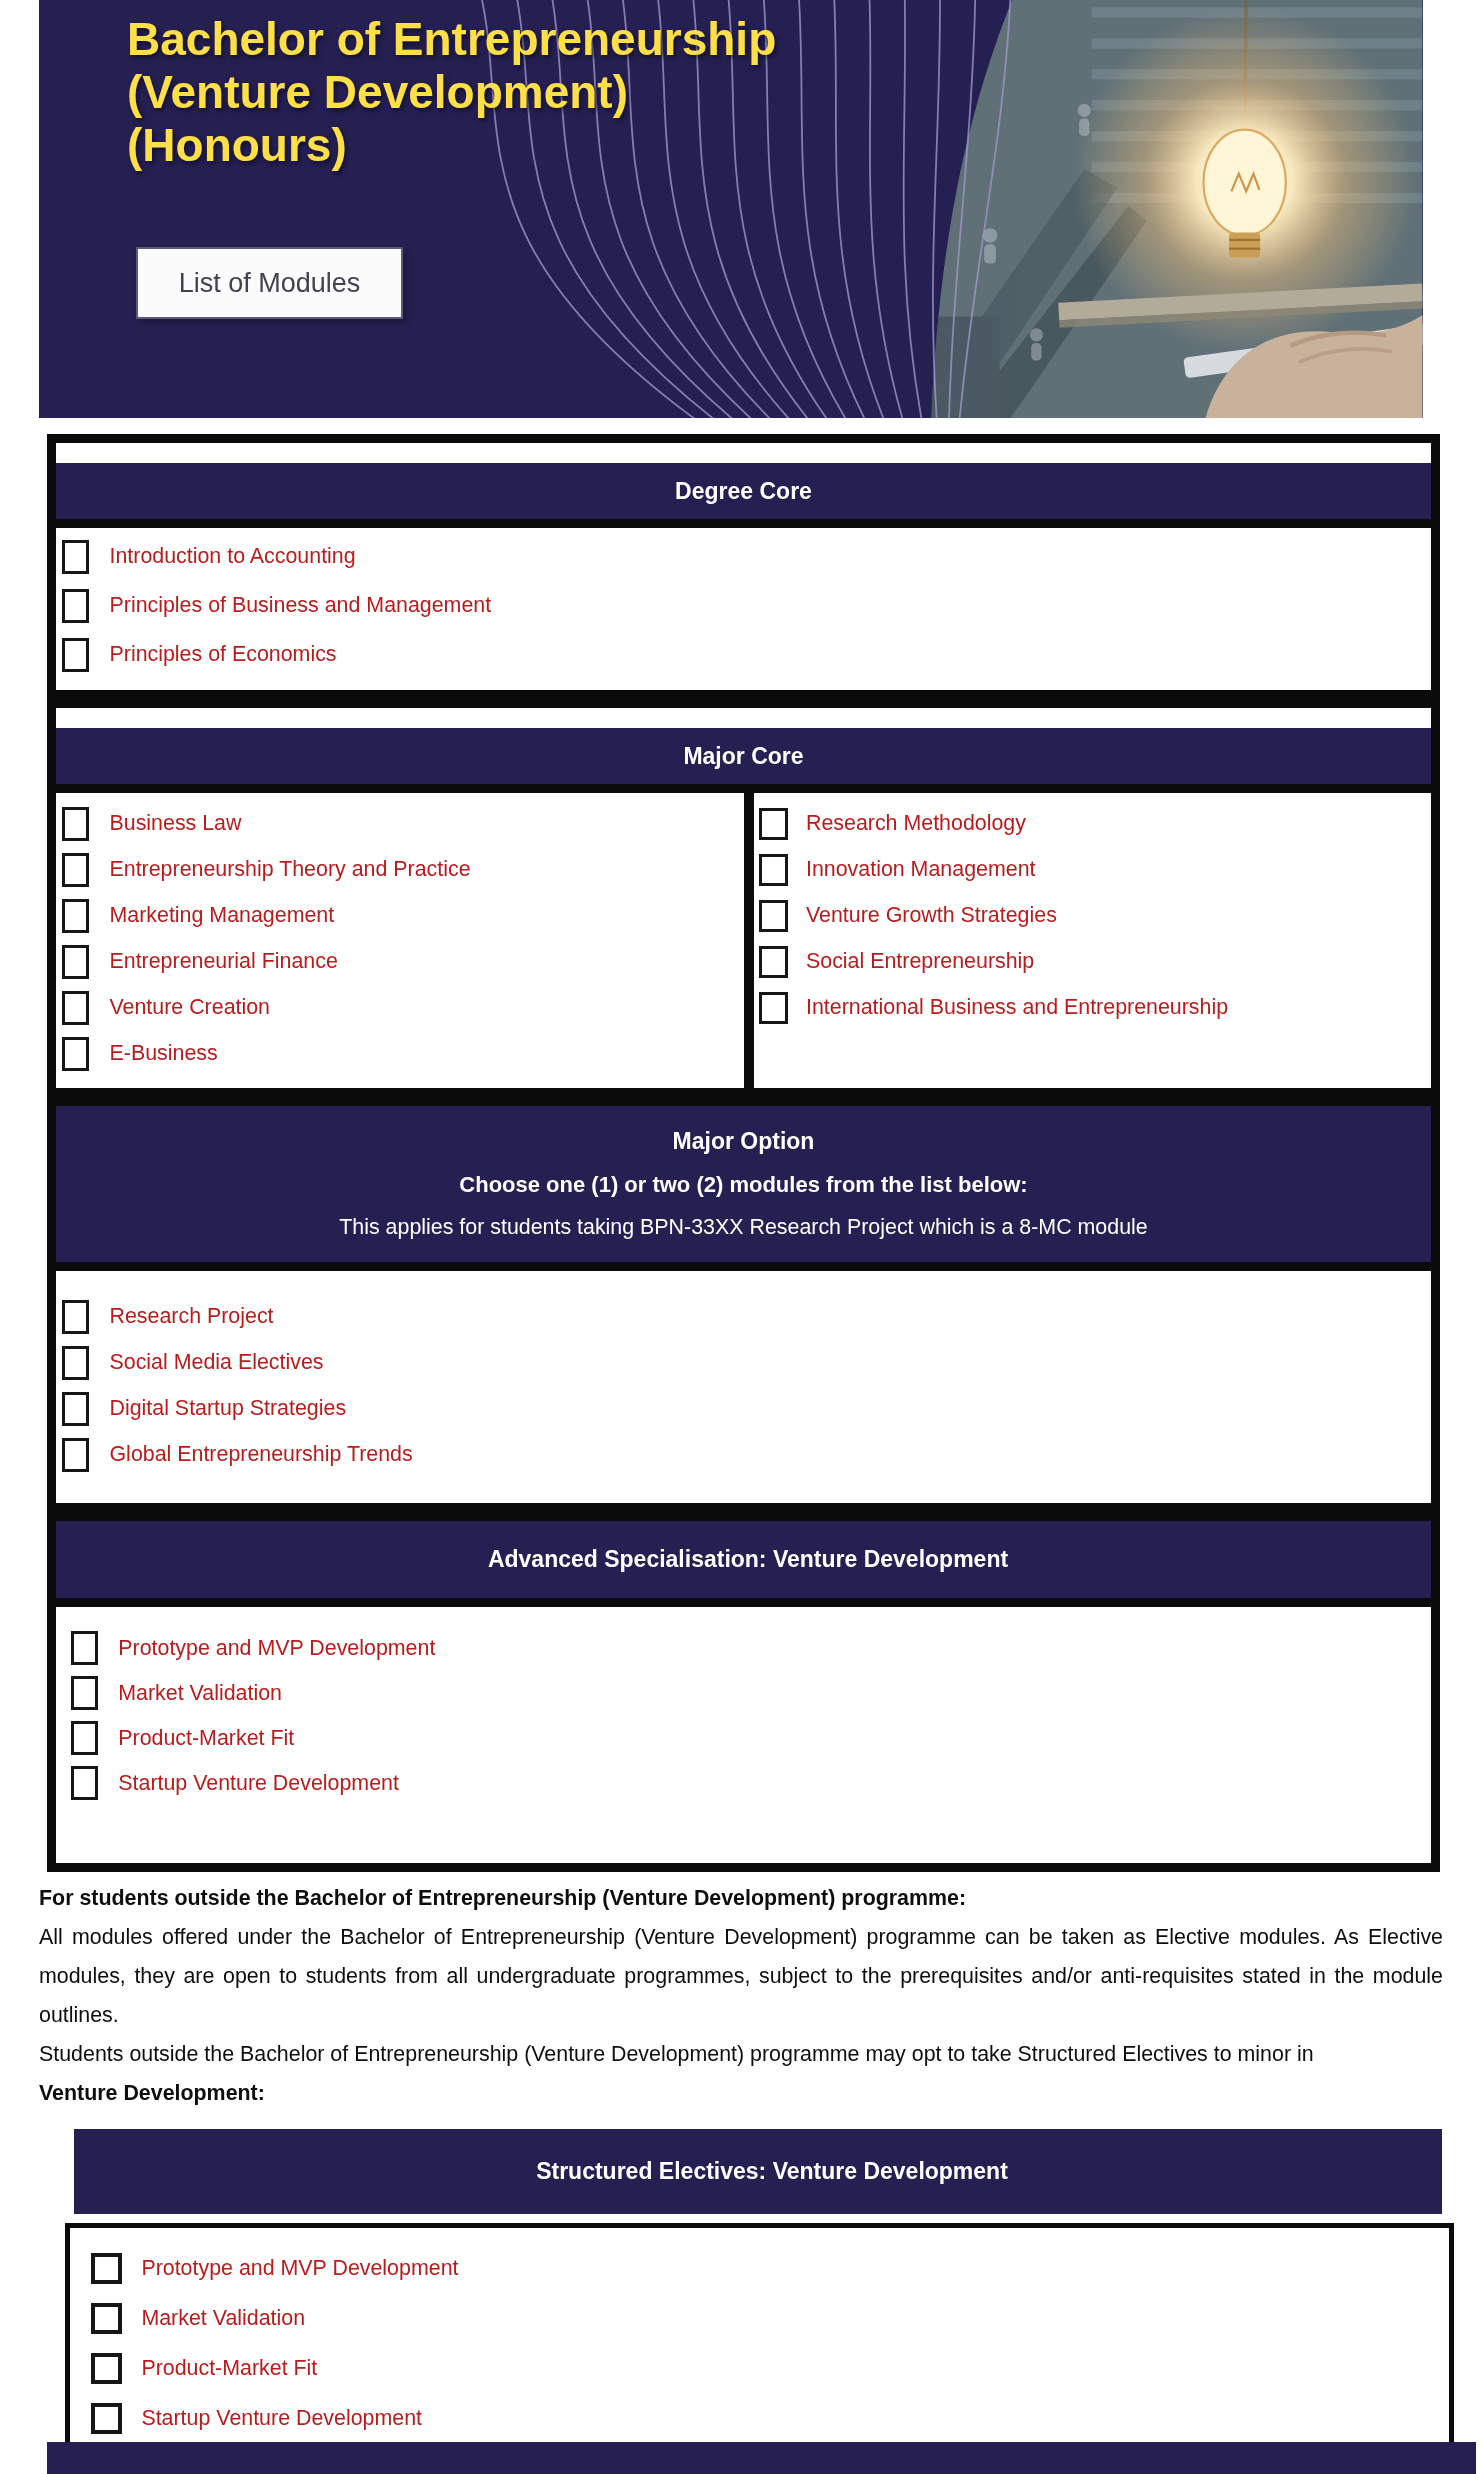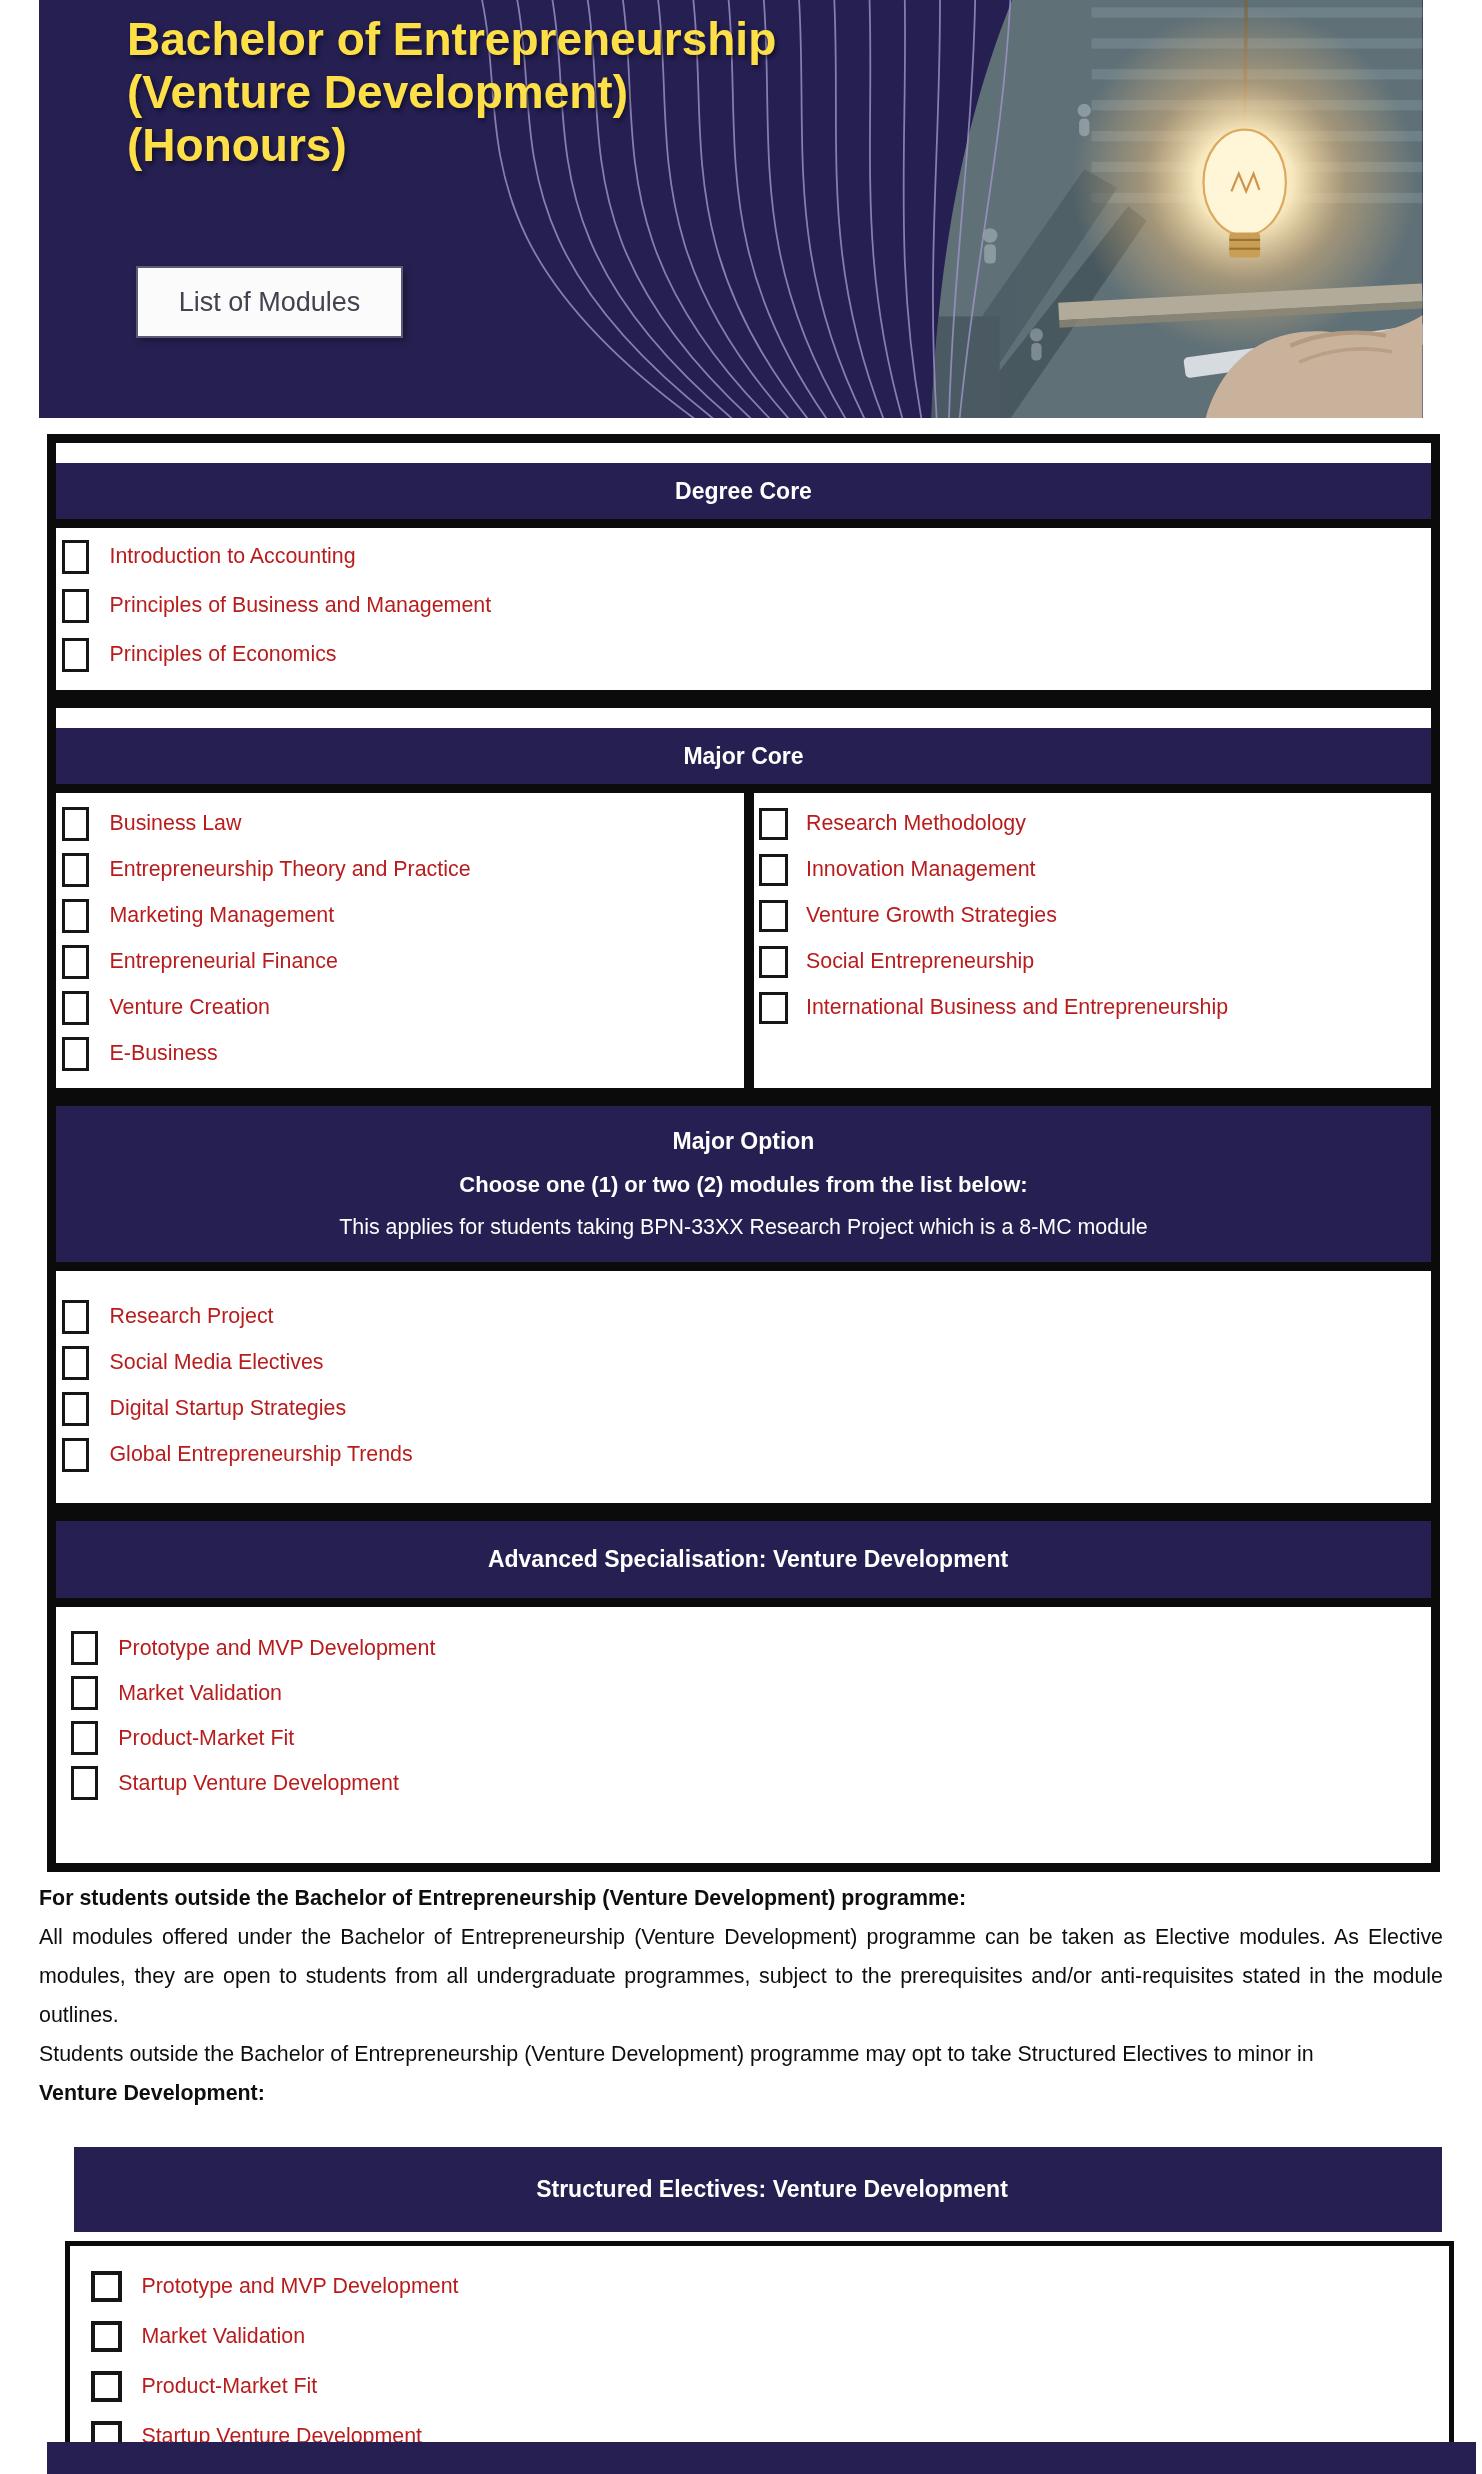--- a/index.html
+++ b/index.html
@@ -14,21 +14,21 @@
   .banner-title{
     position:absolute;left:88px;top:13.3px;color:#fde047;font-weight:bold;
     font-size:46px;line-height:53px;letter-spacing:0px;
     text-shadow:2.2px 2.9px 5.2px rgba(8,6,30,.65);
   }
   .lom-button{
     position:absolute;left:97px;top:247px;width:267px;height:72px;
     background:#fbfbfc;color:#43424e;font-size:27px;font-weight:500;
     display:flex;align-items:center;justify-content:center;
     border:2.2px solid #5d5a77;box-shadow:3.7px 4.4px 7.4px rgba(0,0,0,.35);
-    box-sizing:border-box;cursor:pointer;margin-top:19px;
+    box-sizing:border-box;cursor:pointer;
   }
   
   .secbox{margin-left:47px;width:1393px;box-sizing:border-box;border:9.6px solid #0b0b0b;background:#fff;}
   .sec-top-gap{margin-top:16px;}
   .sec-header{
     background:#262052;color:#fff;font-weight:bold;font-size:23px;
     display:flex;flex-direction:column;align-items:center;justify-content:center;
     border-bottom:9.6px solid #0b0b0b;text-align:center;
   }
   .h-single{height:56px;margin-top:20px;}
@@ -60,21 +60,21 @@
   
   .adv .item{height:45px;padding-left:14.7px;}
   .adv{min-height:237px;padding-top:19px;}
   
   .notes{margin:7.4px 0 0 39px;width:1404px;font-size:21.4px;line-height:39px;color:#0e0e0e;}
   .notes p{margin:0;}
   .notes .just{text-align:justify;}
   .notes .b{font-weight:bold;}
   
   .se-header{
-    margin-left:74px;margin-top:34px;width:1368px;height:85px;
+    margin-left:74px;margin-top:16px;width:1368px;height:85px;
     background:#262052;color:#fff;font-weight:bold;font-size:23px;
     display:flex;align-items:center;justify-content:center;box-sizing:border-box;padding-left:28px;
   }
   .se-box{
     margin-left:65px;margin-top:8.8px;width:1389px;box-sizing:border-box;
     border:5.9px solid #0b0b0b;background:#fff;min-height:241px;padding-top:16px;
   }
   .se-box .item{height:50px;padding-left:21.4px;}
   .se-box .item .cb{width:31px;height:31px;border-width:4.4px;margin-right:19px;}
   

